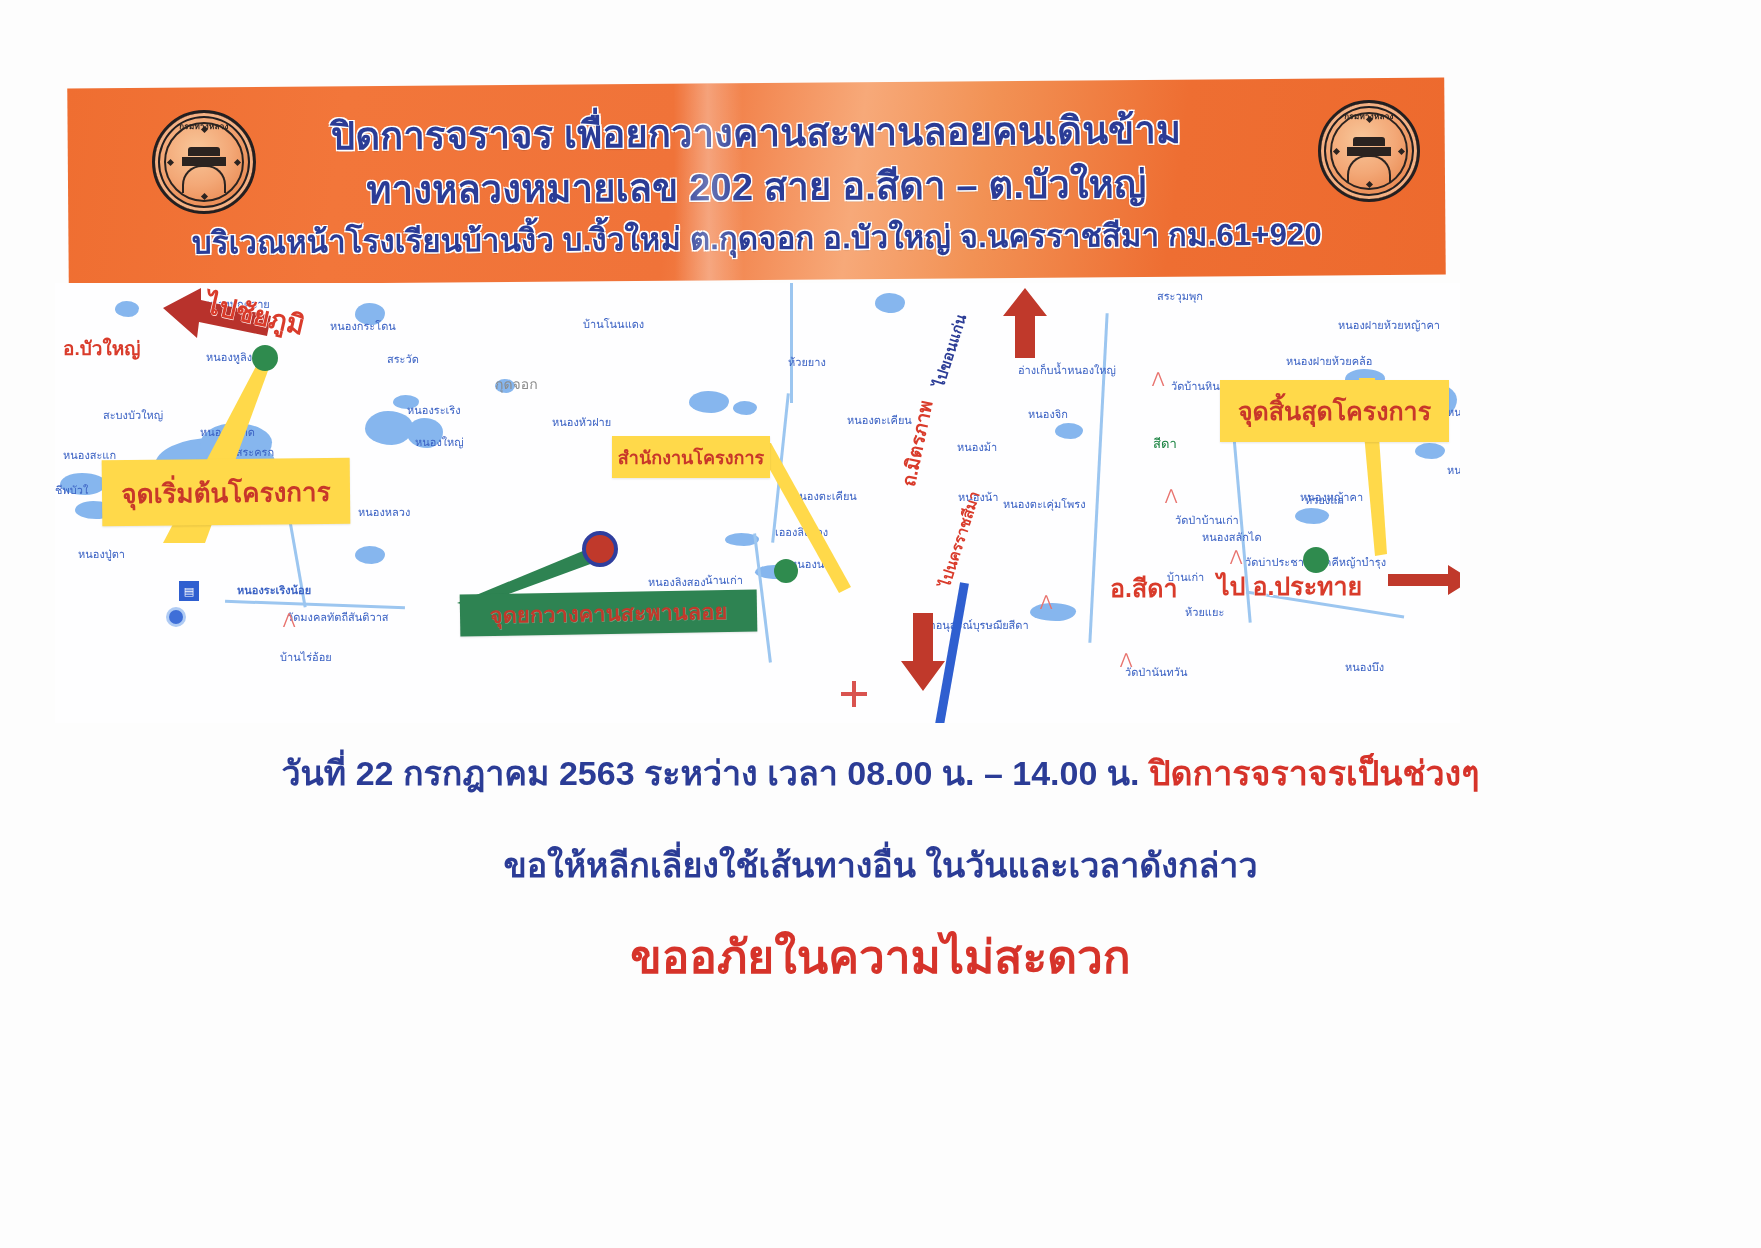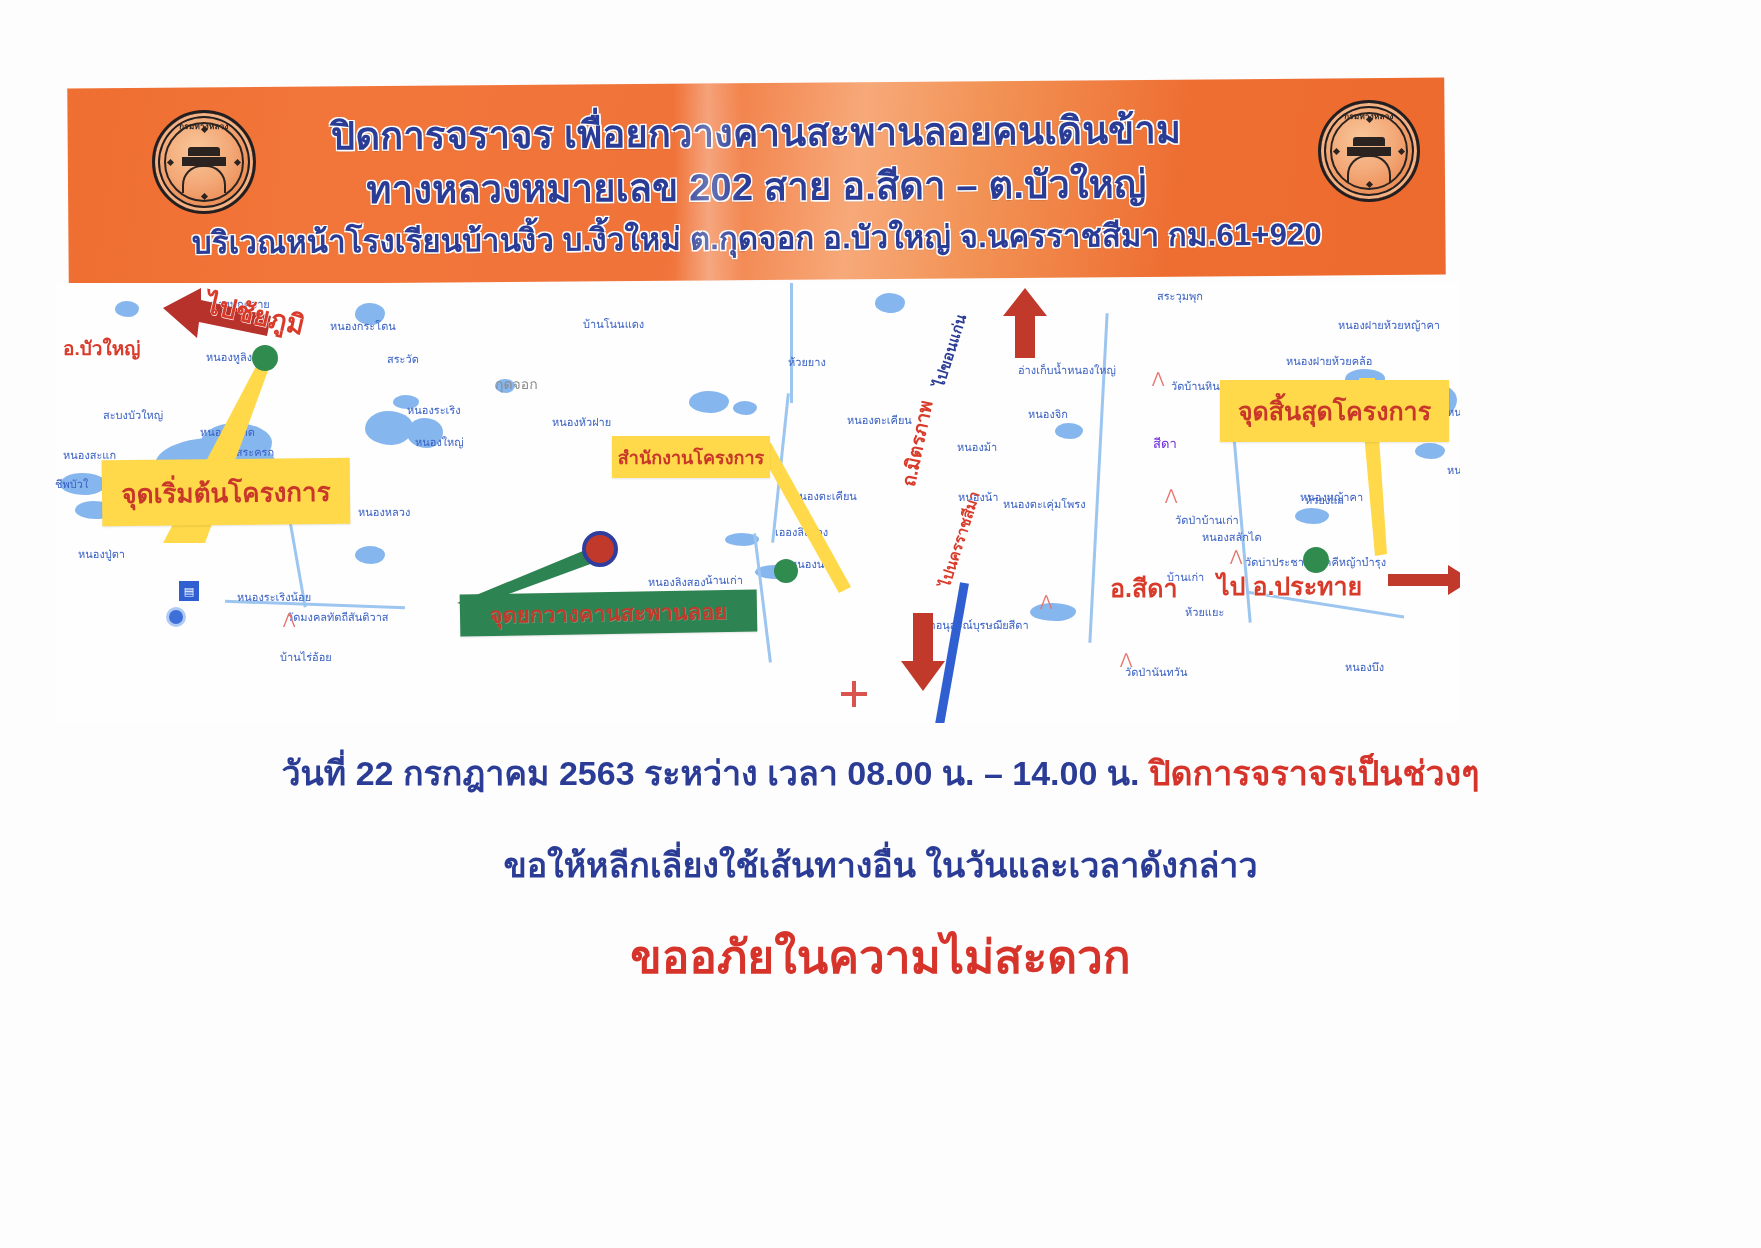--- a/index.html
+++ b/index.html
@@ -81,21 +81,21 @@
     position:absolute;left:55px;top:283px;width:1405px;height:440px;
     background:#fefeff;overflow:hidden;
   }
   .lake{position:absolute;background:#86b6ee;border-radius:48% 52% 44% 56%/52% 46% 54% 48%;}
   .river{position:absolute;background:#9cc6f0;}
   .mlabel{
     position:absolute;color:#3b62c4;font-size:11px;white-space:nowrap;
     font-family:"Liberation Sans","DejaVu Sans",sans-serif;
   }
   .mlabel.grey{color:#8b8b8b;}
-  .mlabel.dk{color:#6d28d9;}
+  .mlabel.dk{color:#15803d;}
   .temple{
     position:absolute;color:#e8736e;font-size:15px;line-height:15px;
   }
   .redbig{
     position:absolute;color:#d93b2b;font-weight:bold;white-space:nowrap;
     text-shadow:.6px .6px 0 #ffffff,-.5px -.5px 0 #ffffff;
   }
 
   
   .callout{
@@ -235,27 +235,27 @@
   <div class="mlabel dk" style="left:1098px;top:150px;font-size:13px;">สีดา</div>
   <div class="mlabel" style="left:1116px;top:94px;">วัดบ้านหินแห่</div>
   <div class="mlabel" style="left:48px;top:123px;">สะบงบัวใหญ่</div>
   <div class="mlabel" style="left:145px;top:140px;">หนองคูขาด</div>
   <div class="mlabel" style="left:160px;top:160px;">บ้านสระครก</div>
   <div class="mlabel" style="left:737px;top:204px;">หนองตะเคียน</div>
   <div class="mlabel" style="left:720px;top:240px;">เอองลิงสอง</div>
   <div class="mlabel" style="left:1392px;top:120px;">หนองบ้านนา</div>
   <div class="mlabel" style="left:1392px;top:178px;">หนองพะ</div>
   <div class="mlabel" style="left:8px;top:163px;">หนองสะแก</div>
-  <div class="mlabel" style="left:0px;top:192px;text-align:right;">ชีพบัวใ</div>
+  <div class="mlabel" style="left:0px;top:198px;text-align:right;">ชีพบัวใ</div>
   <div class="mlabel" style="left:303px;top:220px;">หนองหลวง</div>
   <div class="mlabel" style="left:903px;top:205px;">หนองน้า</div>
   <div class="mlabel" style="left:1120px;top:215px;margin-top:13px;">วัดป่าบ้านเก่า</div>
   <div class="mlabel" style="left:1250px;top:208px;">ห้วยงแก</div>
   <div class="mlabel" style="left:23px;top:262px;">หนองปู่ตา</div>
-  <div class="mlabel" style="left:182px;top:305px;">หนองระเริงน้อย</div>
+  <div class="mlabel" style="left:182px;top:298px;font-weight:bold;">หนองระเริงน้อย</div>
   <div class="mlabel" style="left:593px;top:290px;">หนองลิงสอง</div>
   <div class="mlabel" style="left:905px;top:207px;"></div>
   <div class="mlabel" style="left:902px;top:155px;">หนองม้า</div>
   <div class="mlabel" style="left:948px;top:212px;">หนองตะเคุ่มโพรง</div>
   <div class="mlabel" style="left:232px;top:325px;">วัดมงคลทัตถีสันติวาส</div>
   <div class="mlabel" style="left:225px;top:365px;">บ้านไร่อ้อย</div>
   <div class="mlabel" style="left:1070px;top:380px;">วัดป่านันทวัน</div>
   <div class="mlabel" style="left:1147px;top:245px;">หนองสลักได</div>
   <div class="mlabel" style="left:1112px;top:285px;">บ้านเก่า</div>
   <div class="mlabel" style="left:1190px;top:270px;">วัดบ่าประชาสามัคคีหญ้าบำรุง</div>

